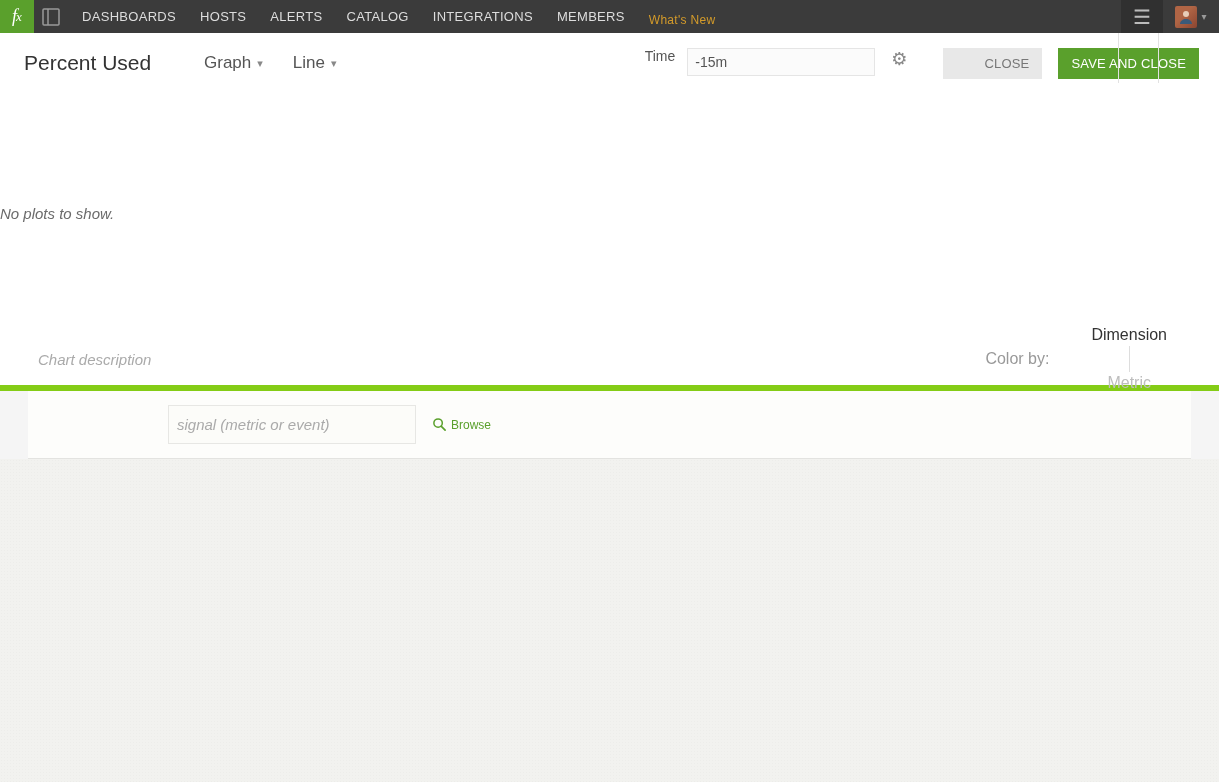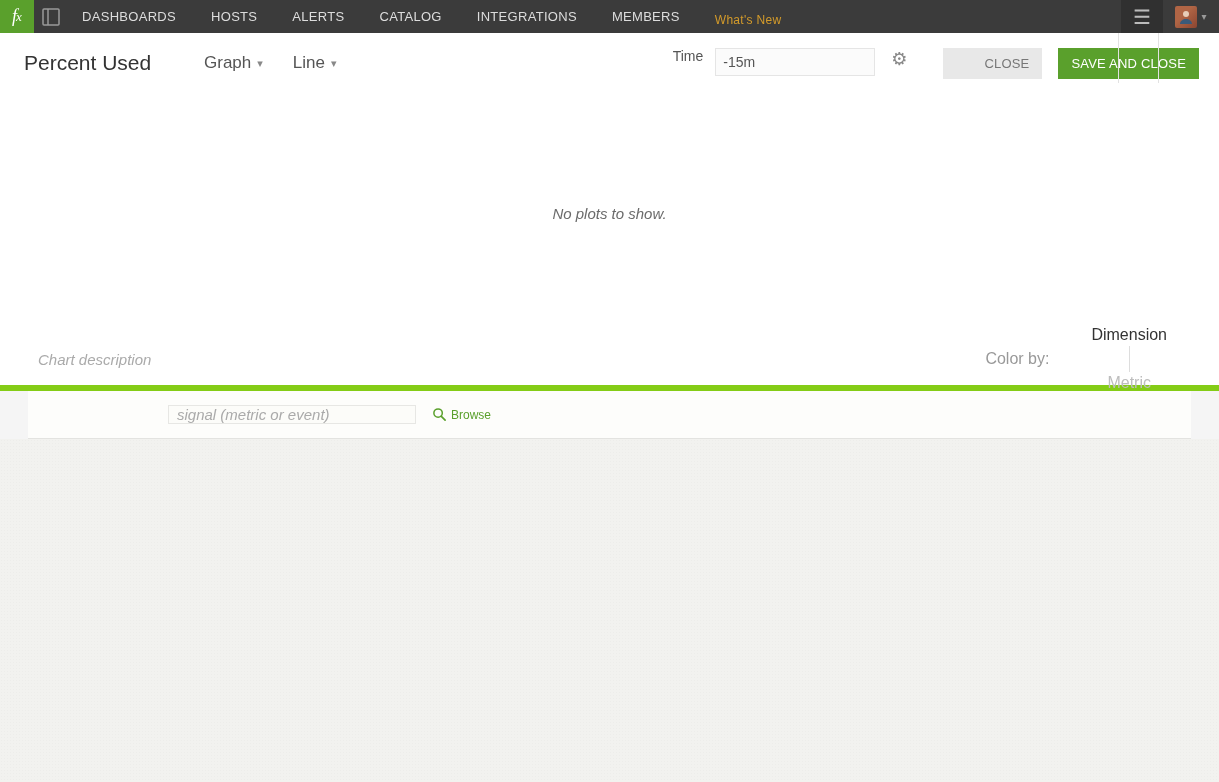--- a/index.html
+++ b/index.html
@@ -38,21 +38,21 @@
     width: 34px;
     display: flex;
     align-items: center;
     justify-content: center;
     font-size: 18px;
     color: #999;
   }
   .navlinks {
     display: flex;
     align-items: center;
-    gap: 35px;
+    gap: 24px;
     padding-left: 14px;
     font-size: 13px;
     letter-spacing: 0.3px;
   }
   .navlink { color: #ddd; cursor: pointer; }
   .navlink.whatsnew { color: #d49b2a; font-size: 12px; margin-top: 7px; }
 
   .nav-right {
     margin-left: auto;
     display: flex;
@@ -115,21 +115,21 @@
 
   .time-wrap {
     margin-left: auto;
     display: flex;
     align-items: flex-start;
     gap: 12px;
     color: #666;
   }
   .time-label { font-size: 14px; color: #555; }
   .time-input {
-    width: 160px;
+    width: 188px;
     padding: 5px 7px;
     font-size: 14px;
     border: 1px solid #e5e5e5;
     background: #fbfbfb;
     color: #555;
   }
   .gear {
     font-size: 18px;
     color: #888;
     cursor: pointer;
@@ -160,21 +160,21 @@
     width: 1px;
     background: #e2e2e2;
   }
 
   
   .plot-area {
     height: 240px;
     background: #fff;
     display: flex;
     align-items: center;
-    justify-content: center;
+    justify-content: flex-start;
     color: #6b6b6b;
     font-style: italic;
     font-size: 15px;
   }
 
   
   .desc-row {
     display: flex;
     align-items: center;
     height: 58px;
@@ -213,21 +213,21 @@
   .signal-row {
     display: flex;
     align-items: center;
     padding: 14px 130px 14px 140px;
     background: #fdfdfb;
     border-bottom: 1px solid #e3e3e0;
     margin: 0 28px;
   }
   .signal-input {
     width: 248px;
-    padding: 0 8px;
+    padding: 10px 8px;
     font-size: 15px;
     font-style: italic;
     border: 1px solid #e7e7e4;
     background: #fcfcf9;
     color: #888;
     outline: none;
   }
   .signal-input::placeholder { color: #aaa; font-style: italic; }
   .browse {
     display: inline-flex;

